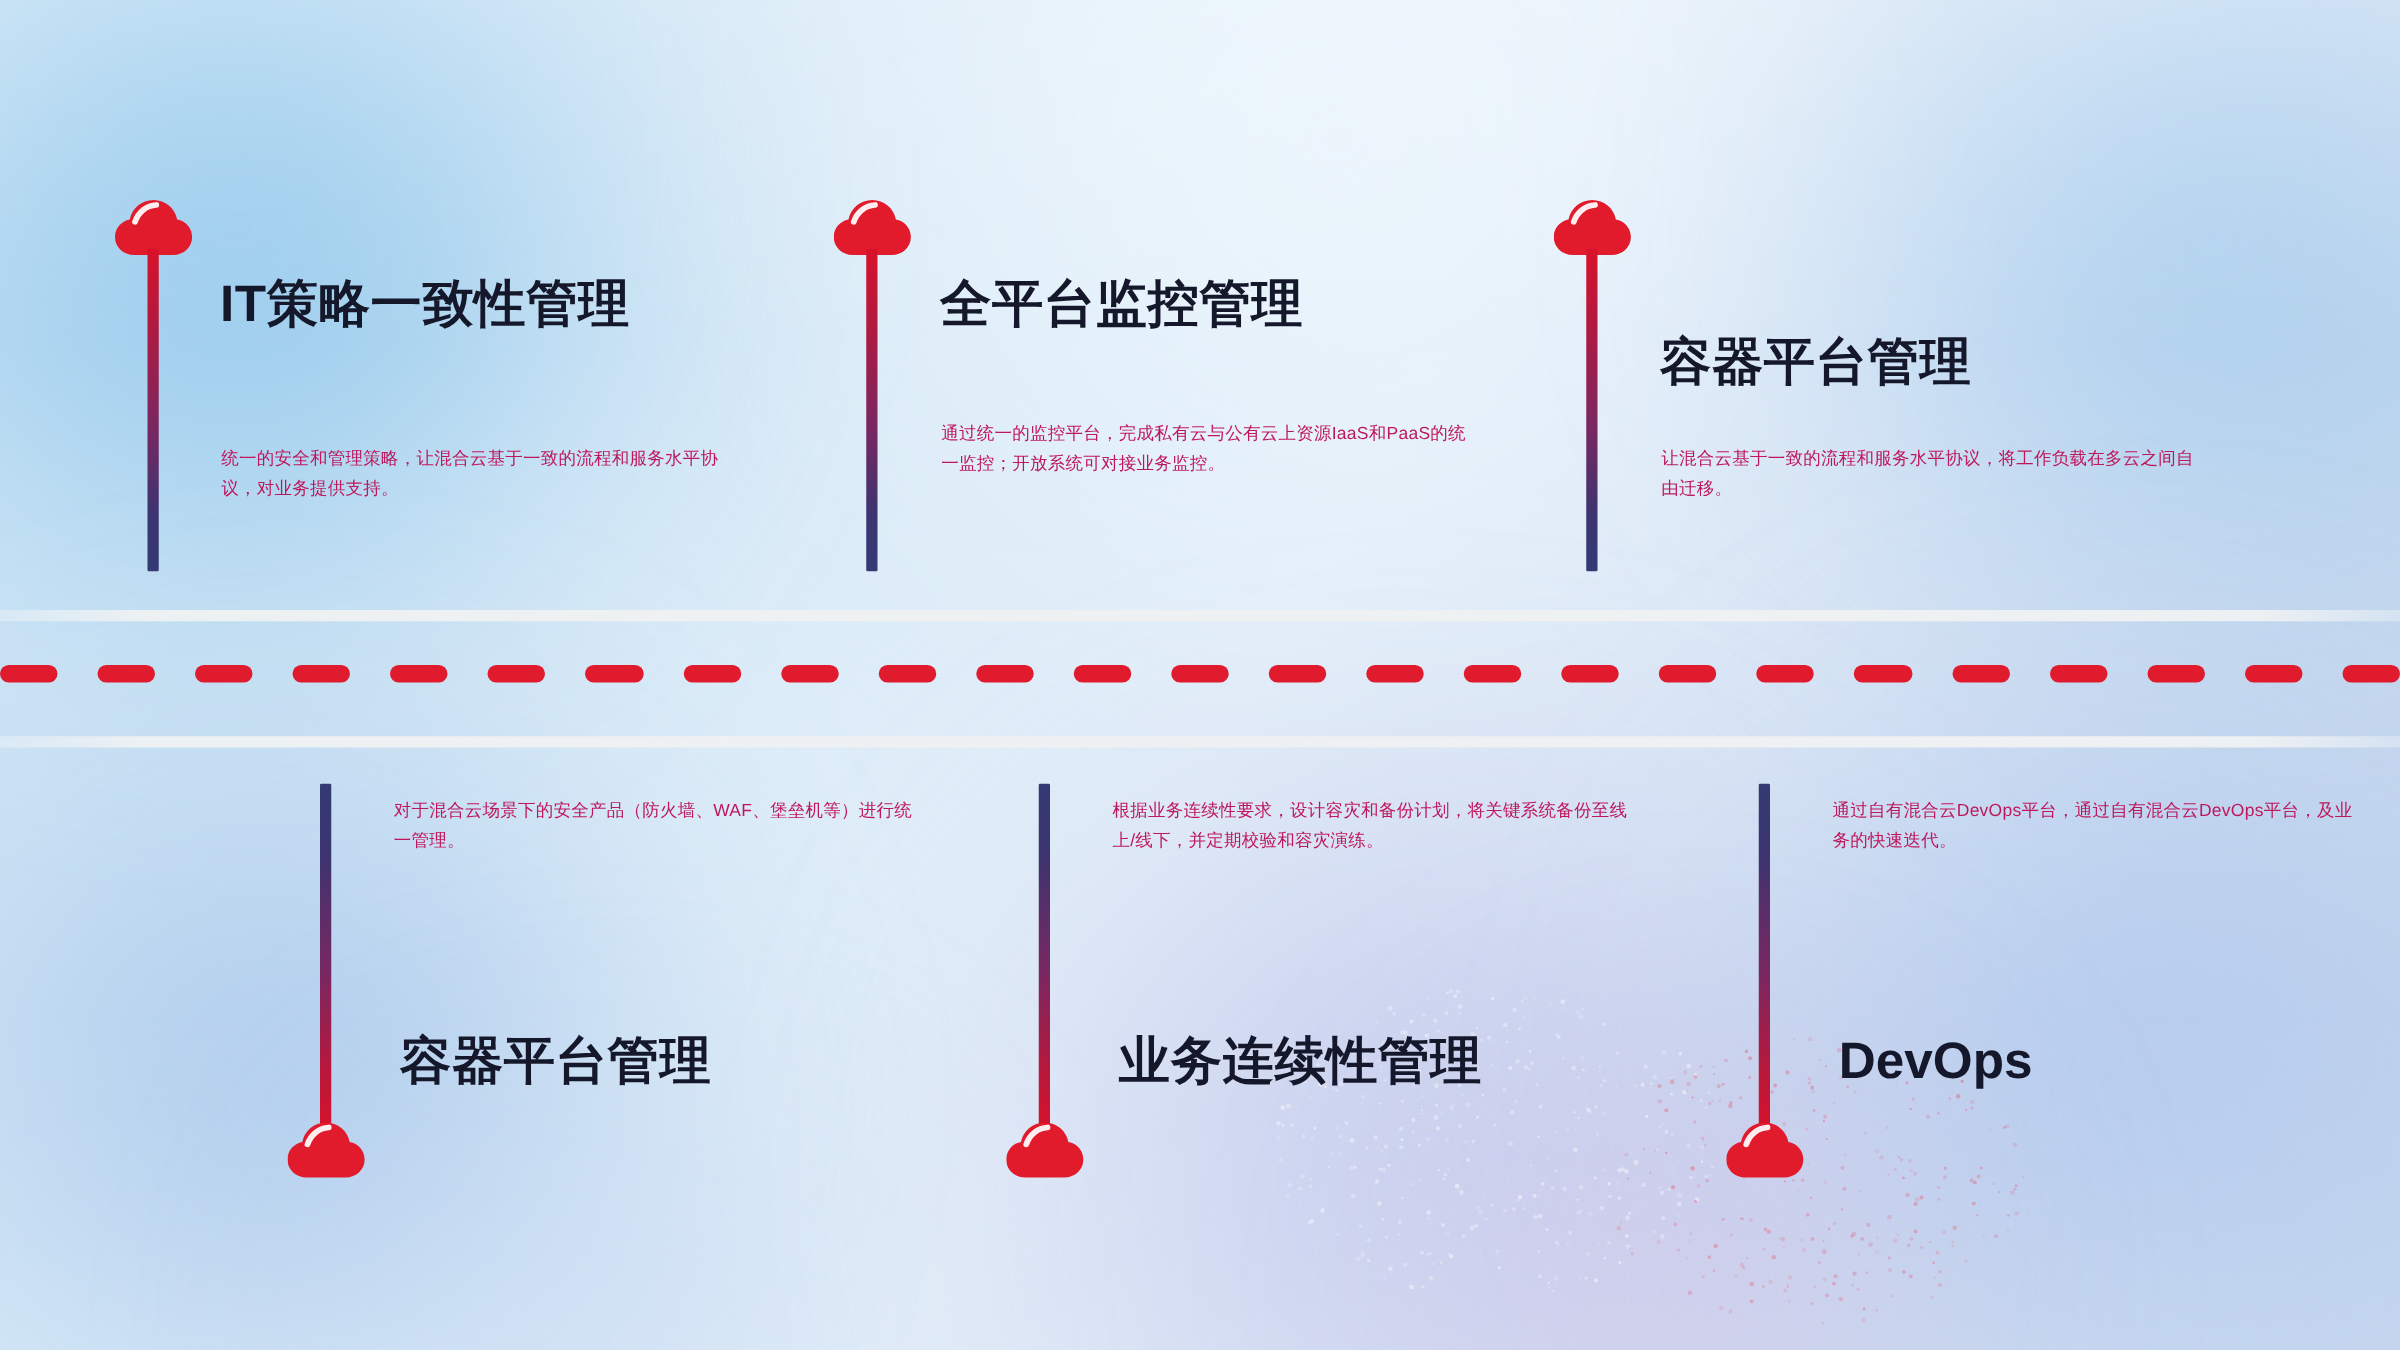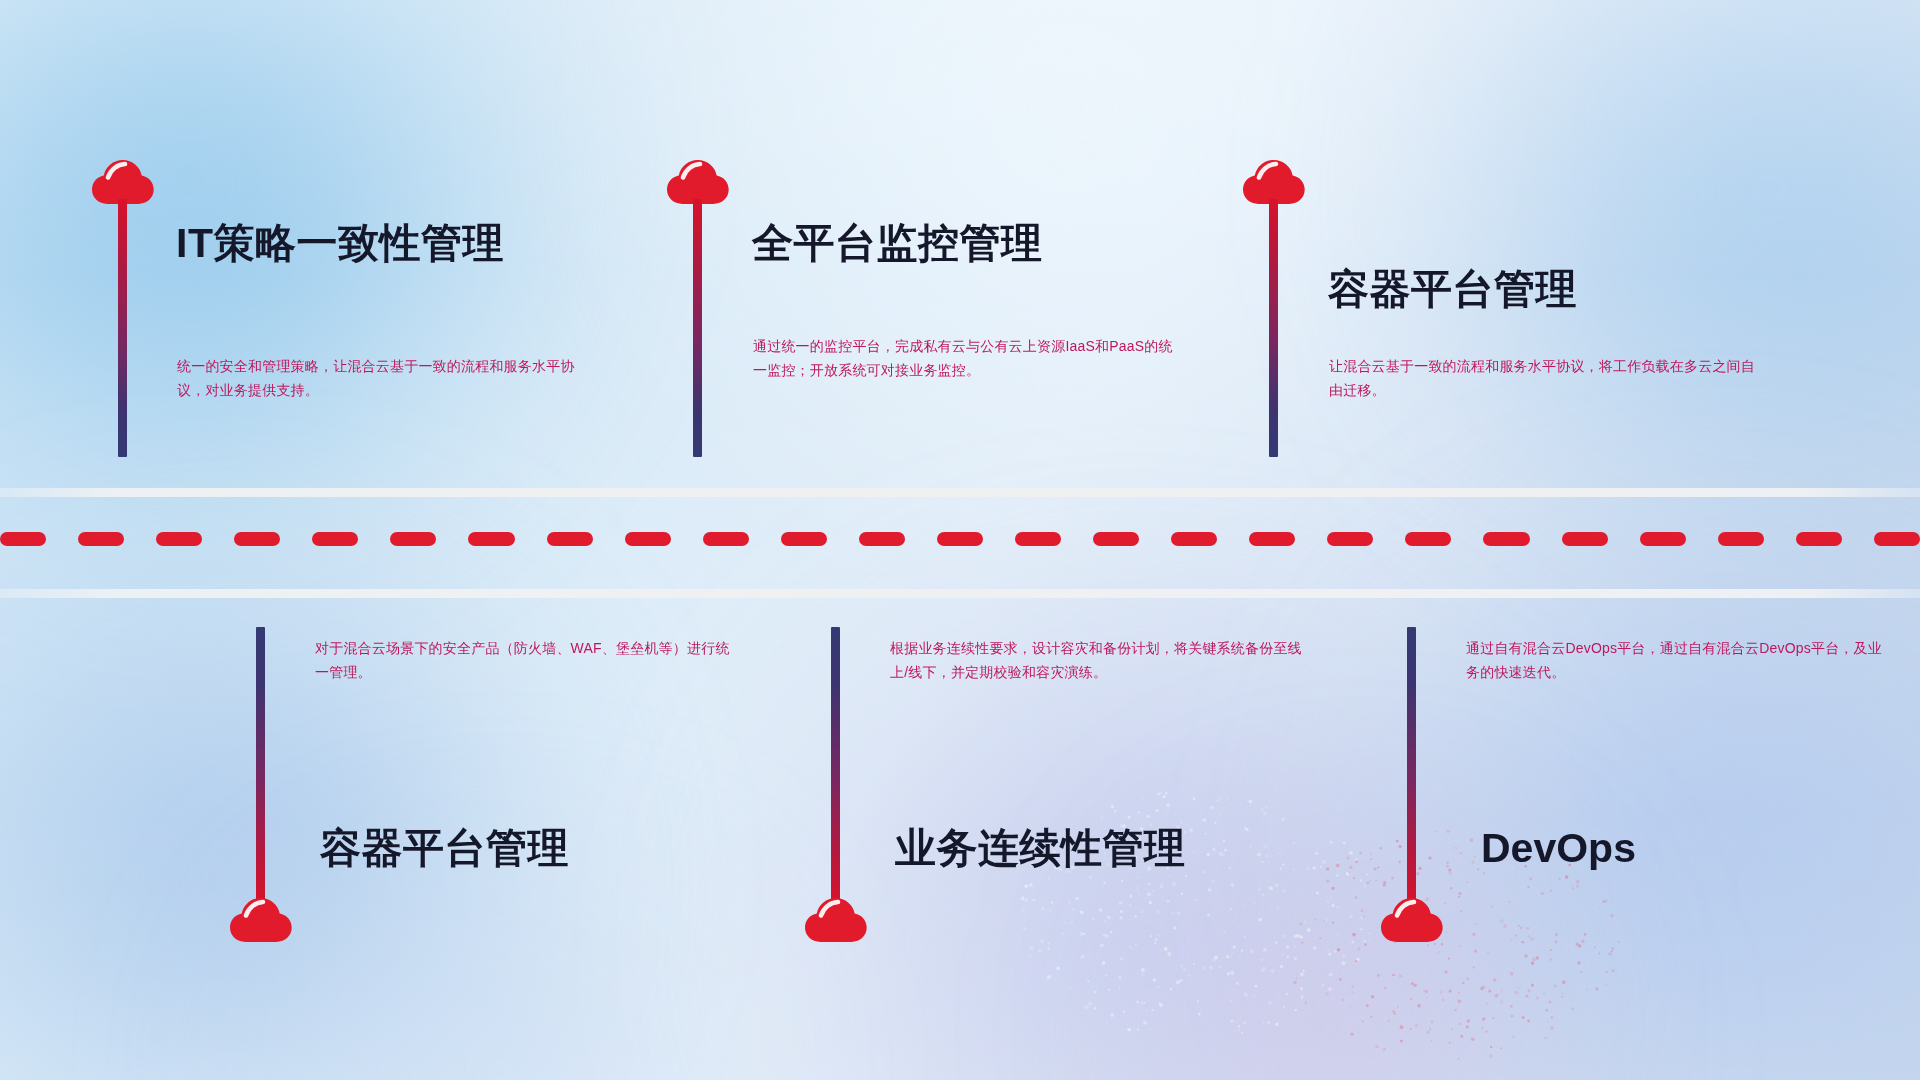--- a/index.html
+++ b/index.html
@@ -54,21 +54,21 @@
   .dash{height:14px;border-radius:7px;background:#e01b2d;flex:0 0 auto;}
 
   
   .item{position:absolute;}
   .cloud{position:absolute;width:62px;height:46px;}
   .stem{position:absolute;width:9px;border-radius:1px;}
   .stem-down{background:linear-gradient(180deg,#d8122a 0%,#b7183c 20%,#7a2761 55%,#3c3470 82%,#343a74 100%);}
   .stem-up{background:linear-gradient(180deg,#343a74 0%,#3c3470 20%,#7a2761 55%,#b7183c 82%,#d8122a 100%);}
   .ttl{position:absolute;font-size:41px;font-weight:700;color:#15182b;
     letter-spacing:.5px;white-space:nowrap;line-height:1.2;}
-  .ttl-en{letter-spacing:0;margin-left:10px;}
+  .ttl-en{letter-spacing:0;}
   .body{position:absolute;font-size:14px;line-height:1.72;color:#be185d;
     font-weight:400;letter-spacing:.2px;}
 </style>
 </head>
 <body>
 
 <div id="stage">
 
   <div class="bg-base"></div>
   <div class="bg-blob blob-a"></div>

